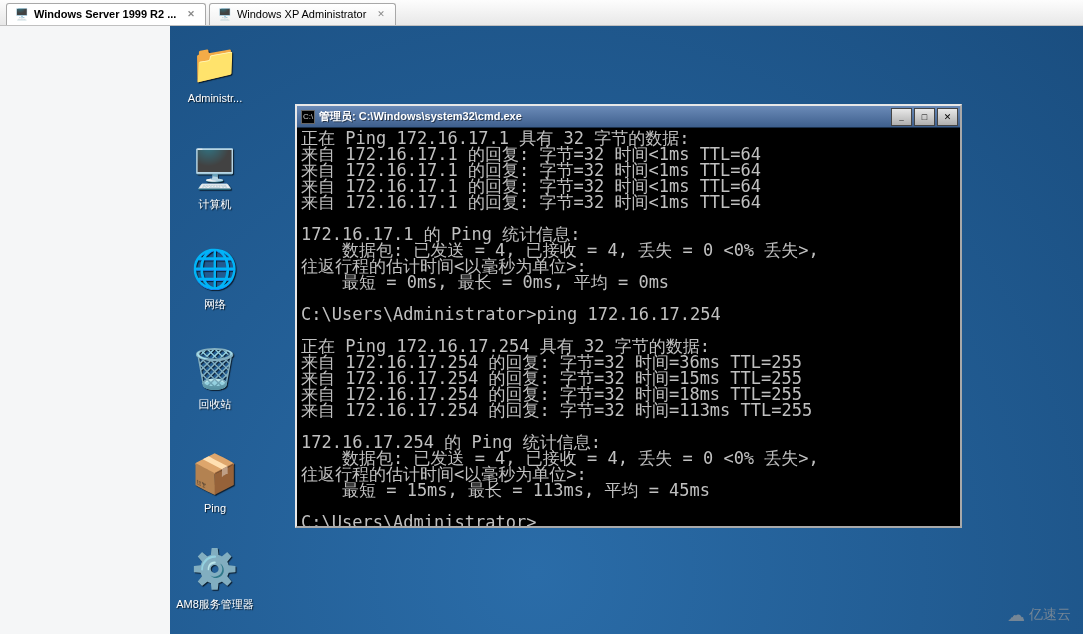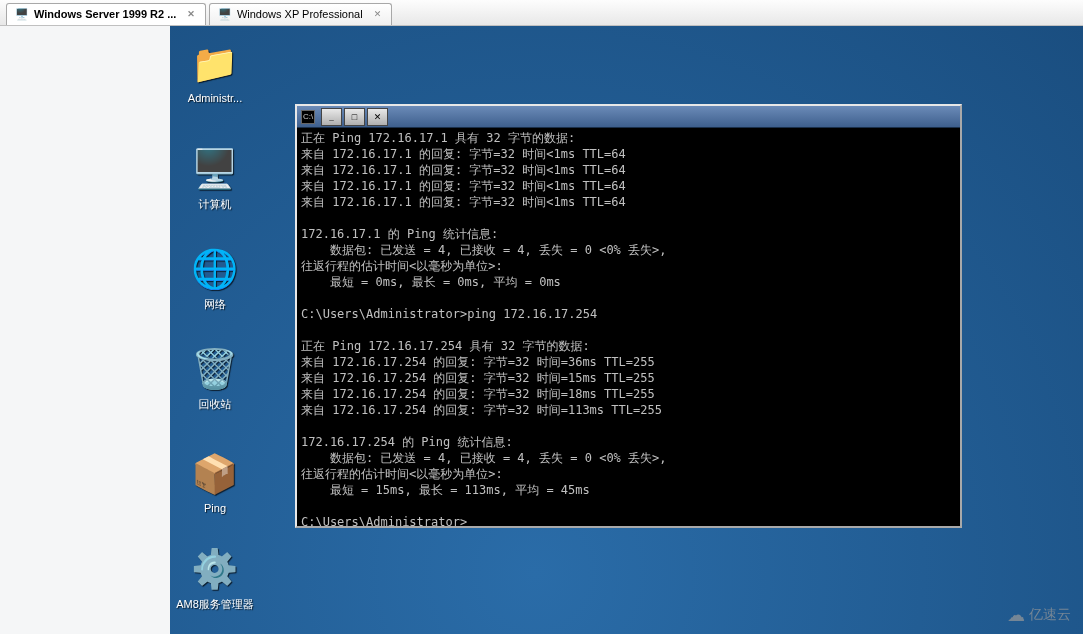--- a/index.html
+++ b/index.html
@@ -13,36 +13,36 @@
 .desktop { position: absolute; left: 170px; top: 0; right: 0; bottom: 0; background: #2a6ca8; background: radial-gradient(circle at 40% 90%, #2a6ca8, #1a4e80); }
 .sidebar { position: absolute; left: 170px; top: 0; width: 90px; bottom: 0; }
 .dicon { position: absolute; left: 5px; width: 80px; text-align: center; color: #fff; font-size: 11px; text-shadow: 1px 1px 1px rgba(0,0,0,.7); cursor: pointer; }
 .dicon .glyph { width: 48px; height: 48px; margin: 0 auto 4px; display: flex; align-items: center; justify-content: center; font-size: 38px; }
 .cmdwin { position: absolute; left: 295px; top: 78px; width: 667px; height: 424px; border: 2px solid #a9a9a9; border-top-color: #e8e8e8; border-left-color: #e8e8e8; background: #000; display: flex; flex-direction: column; }
 .cmdtitle { height: 22px; background: linear-gradient(#6b8bb8,#3e5f8d); border-bottom: 1px solid #1a2f4a; display: flex; align-items: center; padding: 0 2px 0 4px; }
 .cmdtitle .cicon { width: 14px; height: 14px; background: #000; border: 1px solid #666; color: #ccc; font-size: 8px; display: flex; align-items: center; justify-content: center; margin-right: 4px; }
 .cmdtitle .ctext { color: #fff; font-size: 11px; font-weight: bold; flex: 1; text-shadow: 1px 1px 0 rgba(0,0,0,.5); }
 .cmdbtns { display: flex; }
 .cmdbtn { width: 21px; height: 18px; border: 1px solid #444; background: linear-gradient(#e8e8e8,#b0b0b0); color: #000; font-size: 9px; font-family: Tahoma; display: flex; align-items: center; justify-content: center; margin-left: 2px; cursor: pointer; }
-.cmdbody { flex: 1; overflow: hidden; padding: 2px 4px; font-family: 'Consolas','NSimSun','SimSun',monospace; font-size: 12px; line-height: 16px; color: #c0c0c0; white-space: pre; background: #000; }
+.cmdbody { flex: 1; overflow: hidden; padding: 2px 4px; font-family: 'Consolas','NSimSun','SimSun',monospace; font-size: 17px; line-height: 16px; color: #c0c0c0; white-space: pre; background: #000; }
 .watermark { position: absolute; right: 12px; bottom: 8px; display: flex; align-items: center; gap: 4px; font-size: 14px; color: #999; font-family: 'Microsoft YaHei', sans-serif; opacity: .7; }
 .watermark .cloud { font-size: 18px; }
 </style>
 </head>
 <body>
 
 <div class="tabbar">
   <div class="tab active">
     <span class="tabicon">🖥️</span>
     <span>Windows Server 1999 R2 ...</span>
     <span class="closex">✕</span>
   </div>
   <div class="tab">
     <span class="tabicon">🖥️</span>
-    <span>Windows XP Professional</span>
+    <span>Windows XP Administrator</span>
     <span class="closex">✕</span>
   </div>
 </div>
 
 <div class="vmview">
   <div class="desktop"></div>
 
   <div class="sidebar">
       <div class="dicon" style="top: 14px;">
         <div class="glyph">📁</div>
@@ -66,20 +66,21 @@
       </div>
       <div class="dicon" style="top: 519px;">
         <div class="glyph">⚙️</div>
         <div>AM8服务管理器</div>
       </div>
     </div>
 
   <div class="cmdwin">
     <div class="cmdtitle">
       <span class="cicon">C:\</span>
+      <span class="ctext">管理员: C:\Windows\system32\cmd.exe</span>
       <div class="cmdbtns">
         <div class="cmdbtn">_</div>
         <div class="cmdbtn">□</div>
         <div class="cmdbtn">✕</div>
       </div>
     </div>
     <div class="cmdbody">正在 Ping 172.16.17.1 具有 32 字节的数据:
 来自 172.16.17.1 的回复: 字节=32 时间&lt;1ms TTL=64
 来自 172.16.17.1 的回复: 字节=32 时间&lt;1ms TTL=64
 来自 172.16.17.1 的回复: 字节=32 时间&lt;1ms TTL=64

